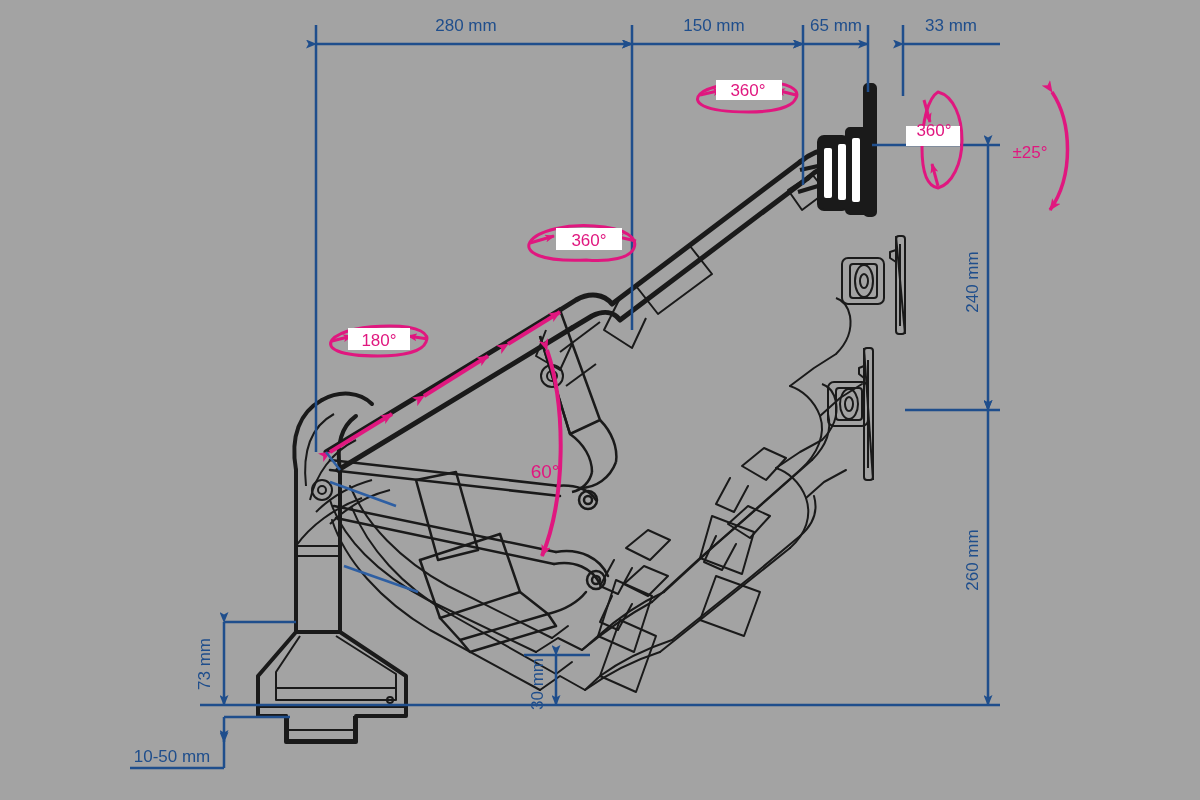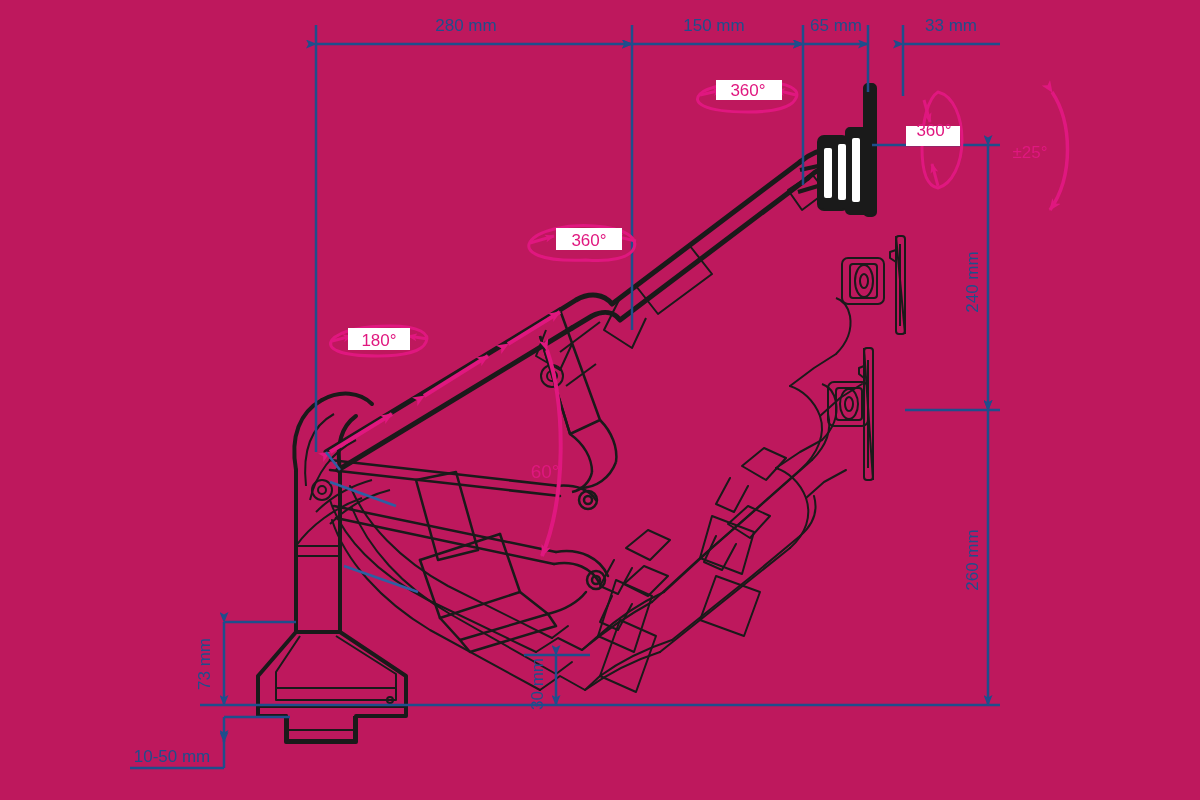--- a/index.html
+++ b/index.html
@@ -5,21 +5,21 @@
   html, body {
     margin: 0; padding: 0;
     background: #ffffff;
     width: 1200px; height: 800px;
     overflow: hidden;
     font-family: "Liberation Sans", sans-serif;
   }
   #stage {
     position: relative;
     width: 1200px; height: 800px;
-    background: #be185d;
+    background: #a3a3a3;
   }
   #stage svg {
     position: absolute; top: 0; left: 0;
     width: 1200px; height: 800px;
   }
   .dimtext {
     font-family: "Liberation Sans", sans-serif;
     font-size: 17px;
     fill: #1F4E8C;
   }

